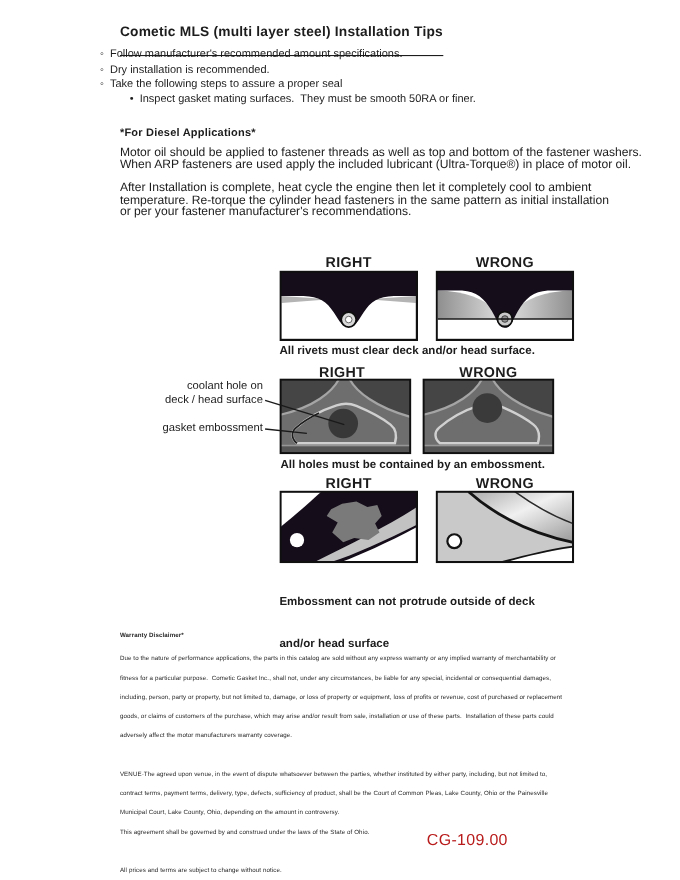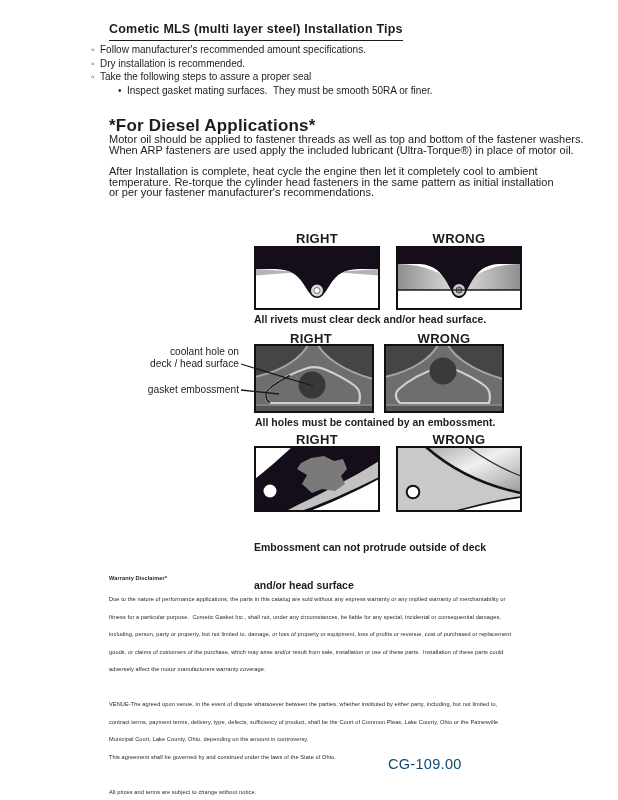--- a/index.html
+++ b/index.html
@@ -1,37 +1,37 @@
 <!DOCTYPE html>
 <html><head>
 <meta charset="utf-8">
 <style>
   html,body{margin:0;padding:0;background:#fff;}
   .page{position:relative;width:618px;height:800px;background:#ffffff;
         font-family:"Liberation Sans",sans-serif;color:#1c1c1c;overflow:hidden;}
   .t{position:absolute;white-space:pre;}
   .title{left:109px;top:22px;font-size:12.5px;font-weight:bold;
-         border-bottom:1.6px solid #1c1c1c;padding-bottom:4px;letter-spacing:.2px;}
+         border-bottom:1.6px solid #1c1c1c;padding-bottom:14px;letter-spacing:.2px;}
   .tips{position:absolute;left:91px;top:44px;font-size:10px;}
   .tips .row{height:13.6px;white-space:pre;}
   .tips .g{display:inline-block;width:9px;}
   .tips .sub{padding-left:27px;}
-  .h2{left:109px;top:116px;font-size:17px;font-weight:bold;letter-spacing:.2px;}
+  .h2{left:109px;top:116px;font-size:10px;font-weight:bold;letter-spacing:.2px;}
   .body-line{font-size:11px;line-height:10.7px;}
   .para{position:absolute;left:109px;}
   .fig{position:absolute;left:17px;width:580px;}
   .lbl{position:absolute;font-size:13px;font-weight:bold;text-align:center;width:126px;letter-spacing:.3px;}
   .imgbox{position:absolute;font-size:0;line-height:0;}
   .cap{position:absolute;font-size:10.5px;font-weight:bold;white-space:pre;}
   .ann{position:absolute;left:100px;width:122px;text-align:right;font-size:10.2px;white-space:pre;}
   .fineprint{position:absolute;left:109px;top:576px;font-size:5.6px;line-height:5.8px;letter-spacing:.1px;color:#262626;}
   .fineprint .fphead{font-weight:bold;margin-bottom:4px;}
   .fineprint .blk{margin-bottom:6.5px;}
   .fineprint div{white-space:pre;}
-  .pagenum{left:388px;top:756px;font-size:14.5px;color:#0c4a6e;letter-spacing:.3px;}
+  .pagenum{left:388px;top:756px;font-size:14.5px;color:#b91c1c;letter-spacing:.3px;}
   svg{display:block;}
 </style>
 </head>
 <body>
 
 <div class="page">
 
   <div class="t title">Cometic MLS (multi layer steel) Installation Tips</div>
 
   <div class="tips">

